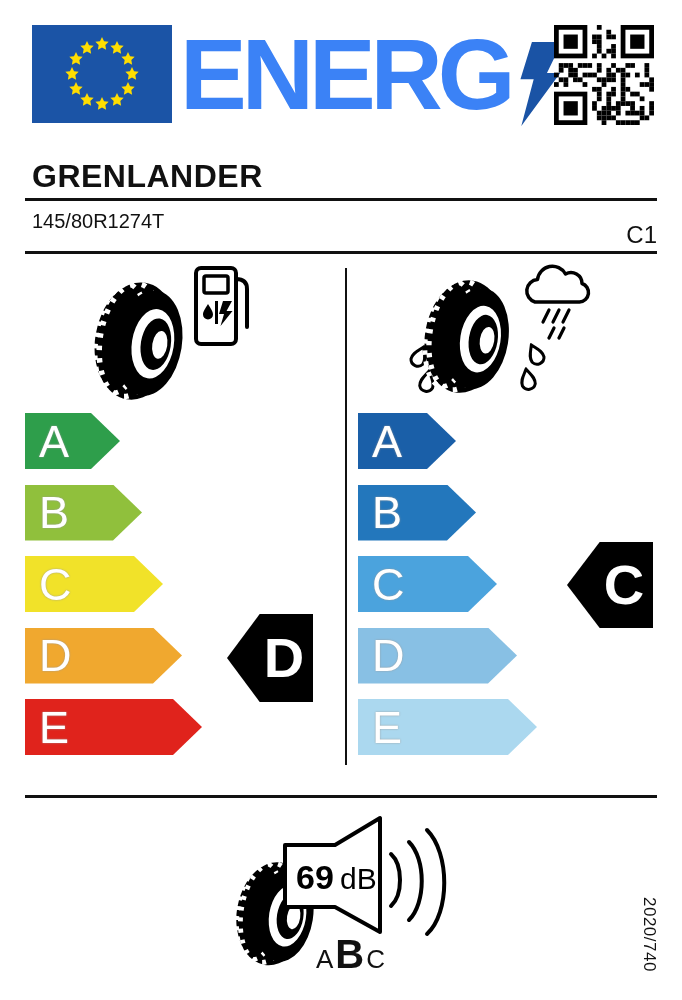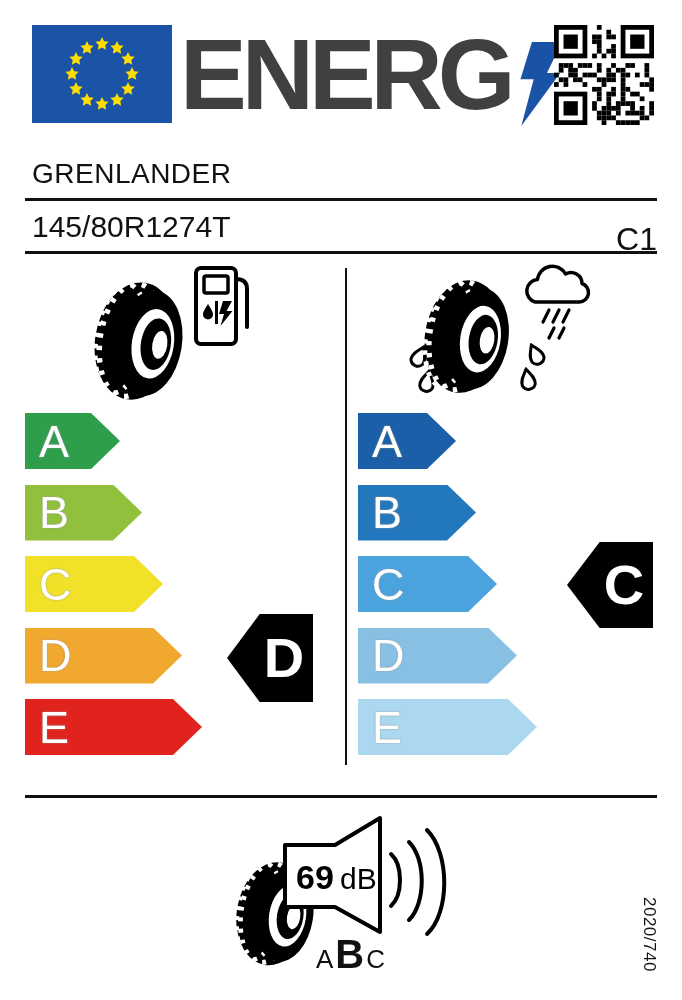--- a/index.html
+++ b/index.html
@@ -1,30 +1,30 @@
 <!DOCTYPE html>
 <html><head>
 <meta charset="utf-8">
 <style>
   html,body{margin:0;padding:0;background:#fff;}
   #label{position:relative;width:682px;height:1000px;background:#fff;overflow:hidden;
          font-family:"Liberation Sans",sans-serif;color:#111;}
   .abs{position:absolute;}
 
   
-  .energy-logo{left:180px;top:24px;font-size:100px;font-weight:bold;color:#404040;
+  .energy-logo{left:180px;top:24px;font-size:100px;font-weight:bold;color:#3b82f6;
                letter-spacing:-5px;line-height:1;}
   .bolt{left:514px;top:42px;}
   .qr{left:553px;top:25px;}
 
   
-  .brand{left:32px;top:158px;font-size:28px;font-weight:normal;letter-spacing:0.5px;}
+  .brand{left:32px;top:158px;font-size:32px;font-weight:bold;letter-spacing:0.5px;}
   .type-id{right:25px;top:160px;font-size:26px;}
-  .size{left:32px;top:210px;font-size:30px;}
-  .tyre-class{right:25px;top:221px;font-size:32px;}
+  .size{left:32px;top:210px;font-size:20px;}
+  .tyre-class{right:25px;top:221px;font-size:24px;}
   .hline{left:25px;width:632px;height:3px;background:#111;}
   .line1{top:198px;} .line2{top:251px;} .line3{top:795px;}
   .vdivider{left:345px;top:268px;width:2px;height:497px;background:#111;}
 
   
   .fuel-tire{left:92px;top:280px;}
   .fuel-pump{left:193px;top:264px;}
   .wet-tire{left:408px;top:278px;}
   .cloud{left:518px;top:258px;}
 

